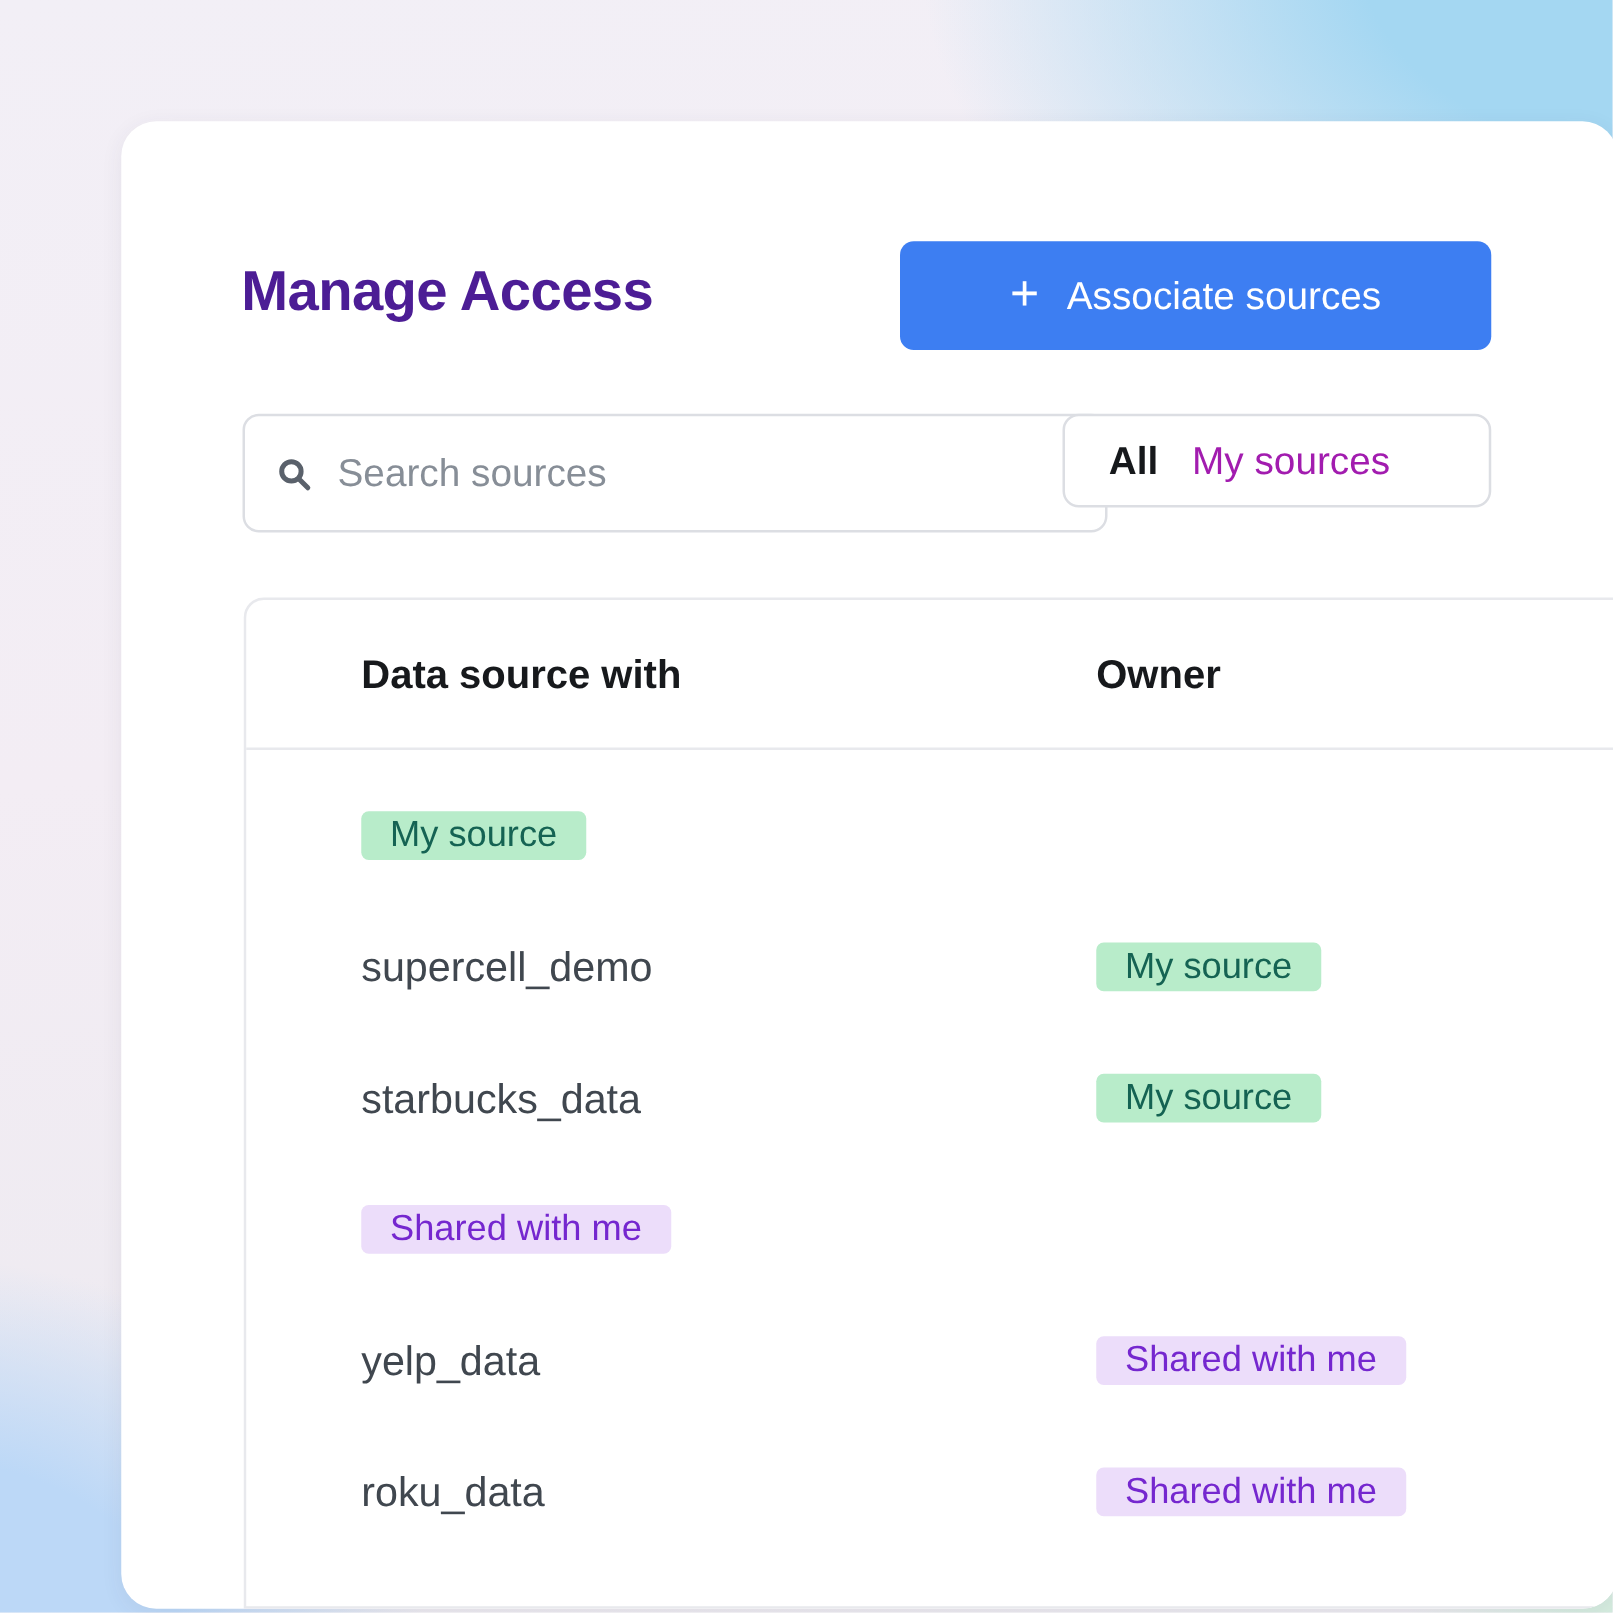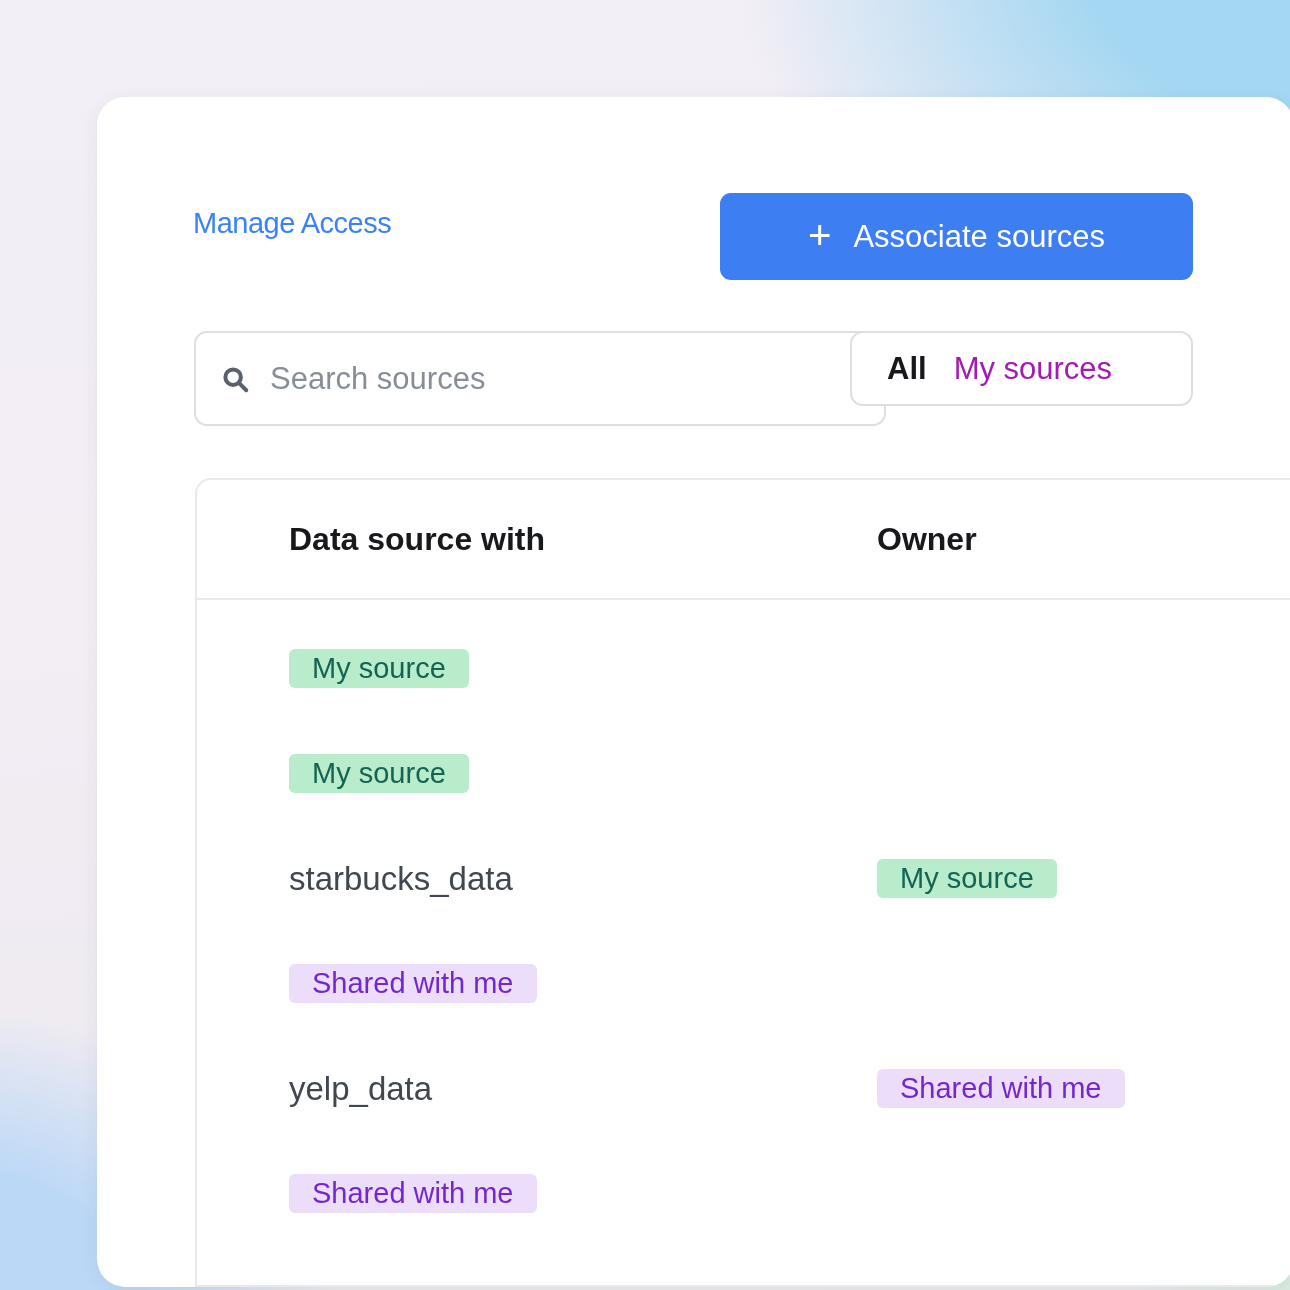--- a/index.html
+++ b/index.html
@@ -30,24 +30,24 @@
     background: #ffffff;
     border-radius: 28px;
     box-shadow: 0 4px 18px rgba(50, 60, 90, 0.07);
     overflow: hidden;
   }
   .page-title {
     position: absolute;
     left: 96px;
     top: 110px;
     margin: 0;
-    font-size: 29px;
-    font-weight: 400;
+    font-size: 45px;
+    font-weight: 700;
     letter-spacing: -0.5px;
-    color: #3b82f6;
+    color: #4c1d95;
   }
   .primary-btn {
     position: absolute;
     left: 623px;
     top: 96px;
     width: 473px;
     height: 87px;
     border: none;
     border-radius: 11px;
     background: var(--accent, #3d7ef2);
@@ -209,37 +209,39 @@
       <div class="thead">
         <span>Data source with</span>
         <span>Owner</span>
       </div>
       <div class="tbody" id="rows">
   <div class="trow">
     <span class="badge badge-mine">My source</span>
   </div>
 
   <div class="trow">
+    <span class="cell-name">supercell_demo</span>
     <span class="badge badge-mine">My source</span>
   </div>
 
   <div class="trow">
     <span class="cell-name">starbucks_data</span>
     <span class="badge badge-mine">My source</span>
   </div>
 
   <div class="trow">
     <span class="badge badge-shared">Shared with me</span>
   </div>
 
   <div class="trow">
     <span class="cell-name">yelp_data</span>
     <span class="badge badge-shared">Shared with me</span>
   </div>
 
   <div class="trow">
+    <span class="cell-name">roku_data</span>
     <span class="badge badge-shared">Shared with me</span>
   </div>
 </div>
     </div>
 
   </div>
 </div>
 
 </body></html>

